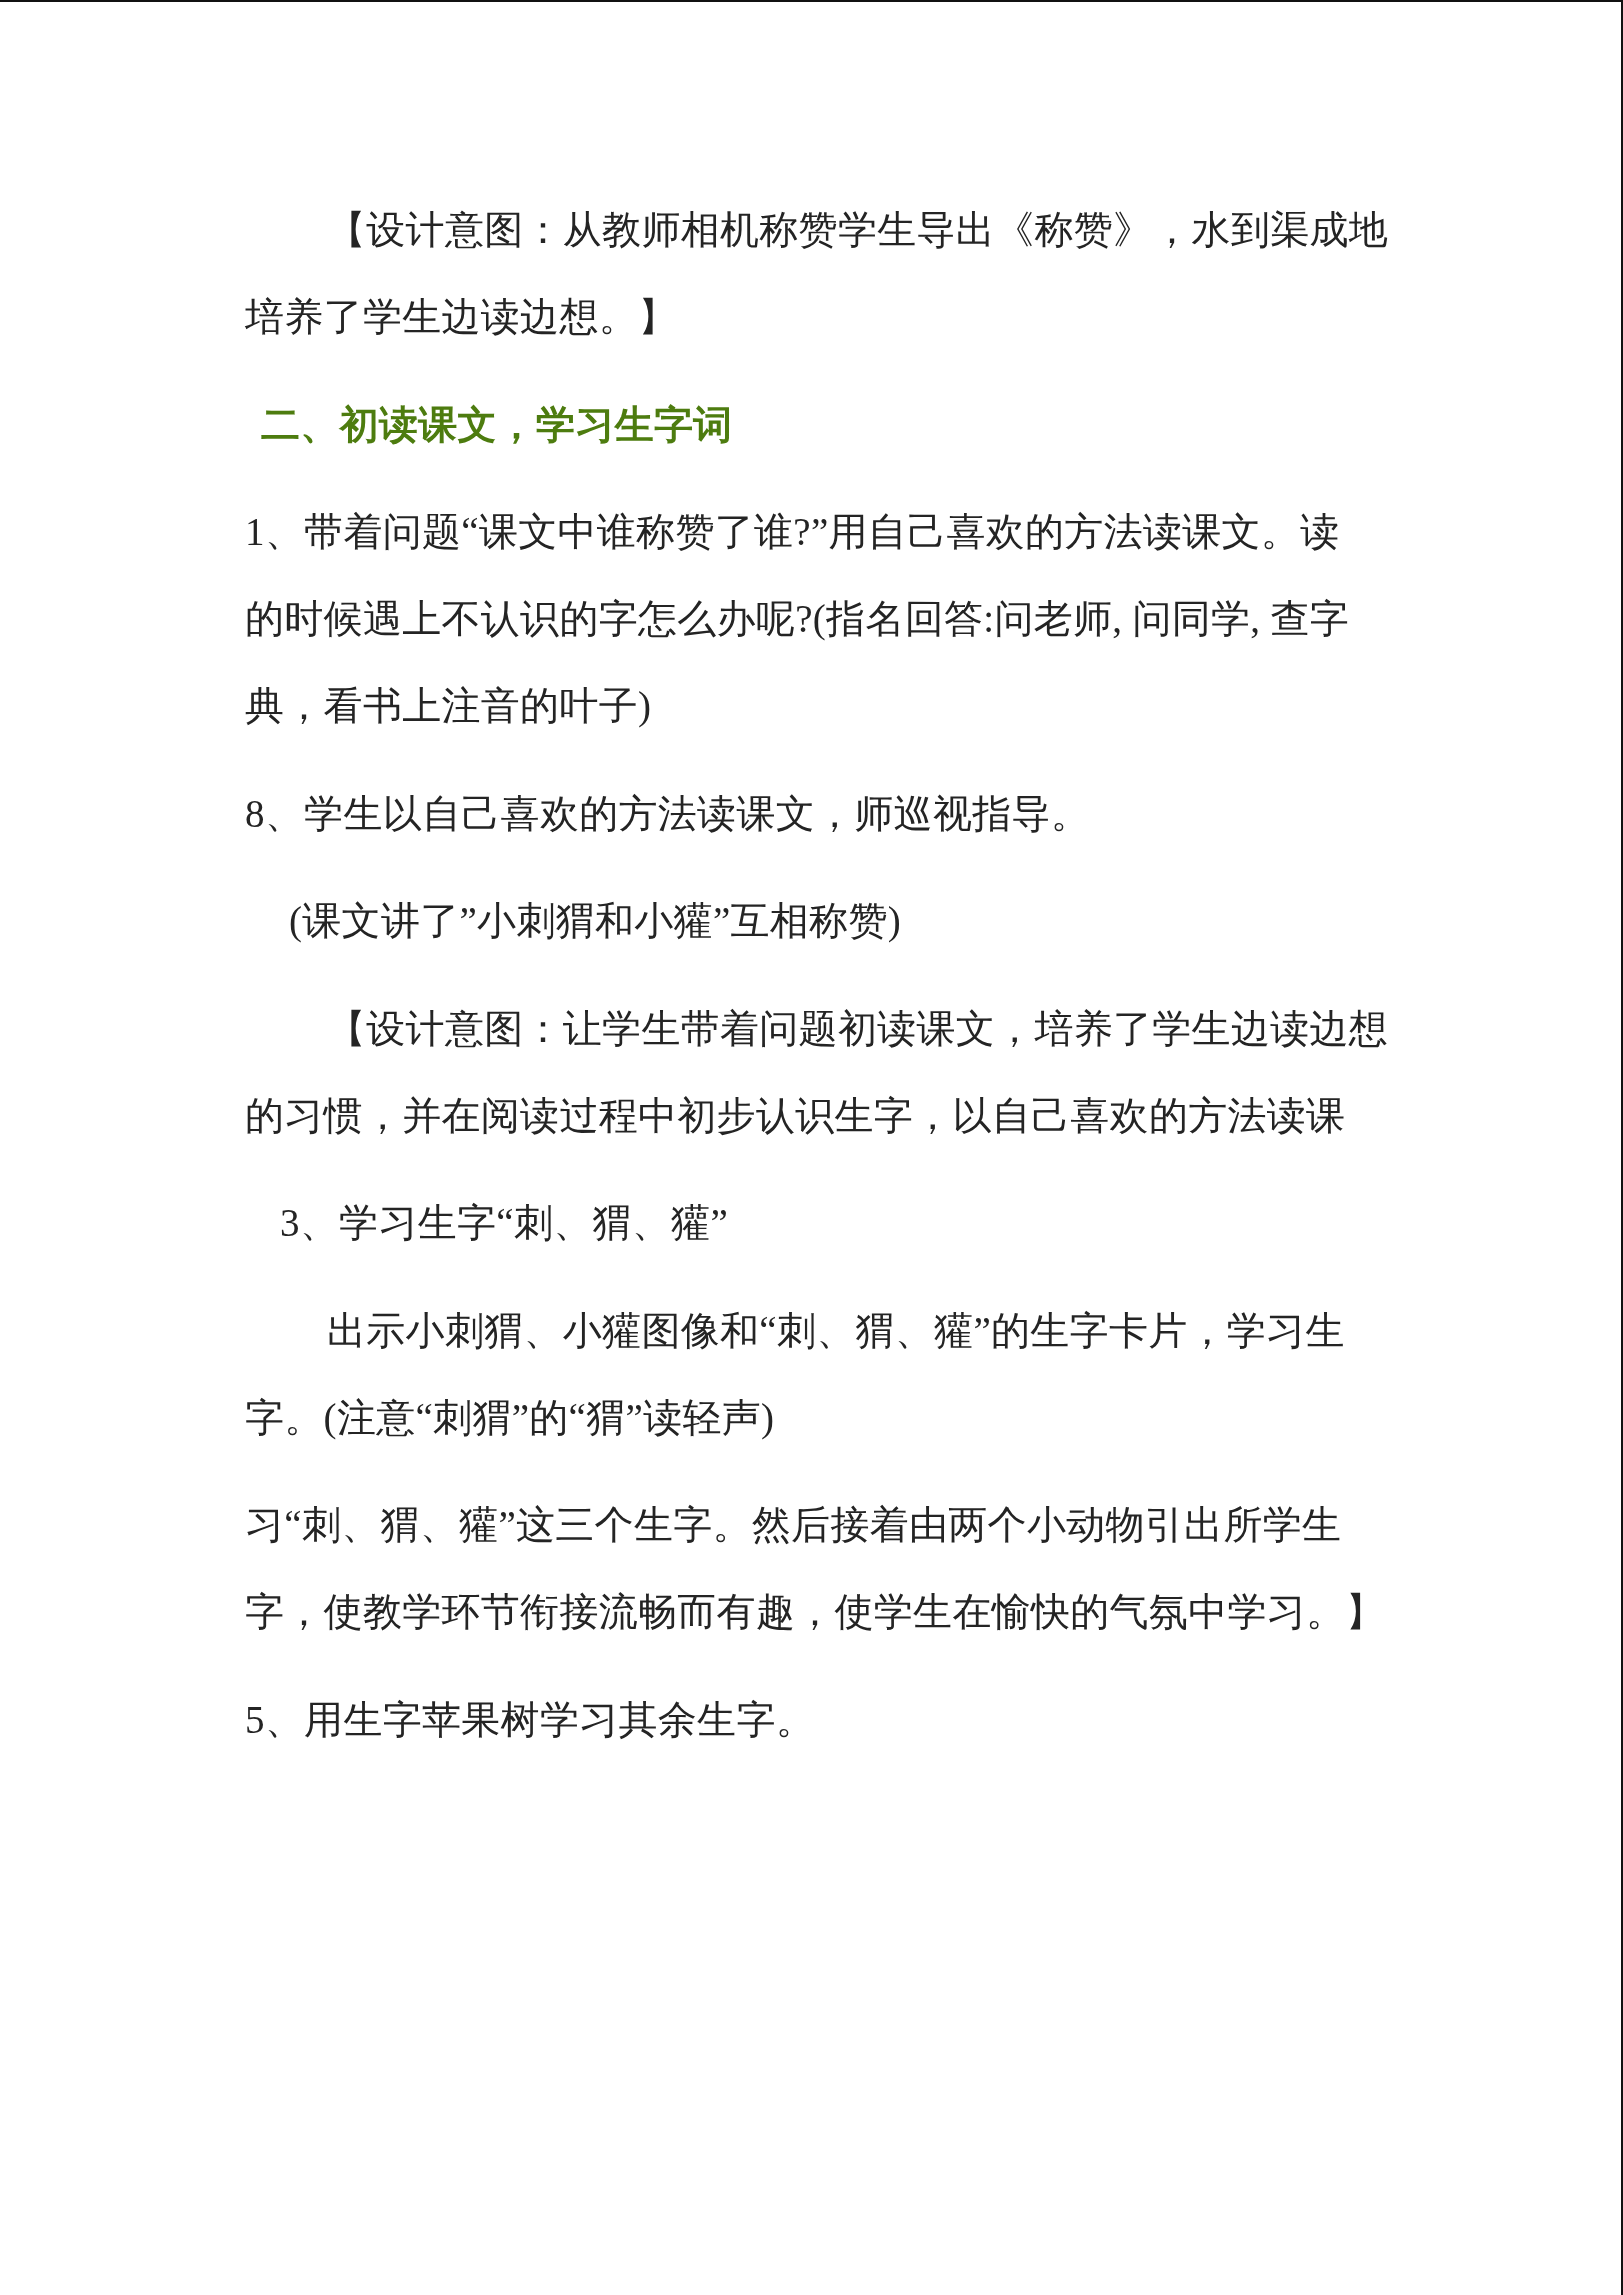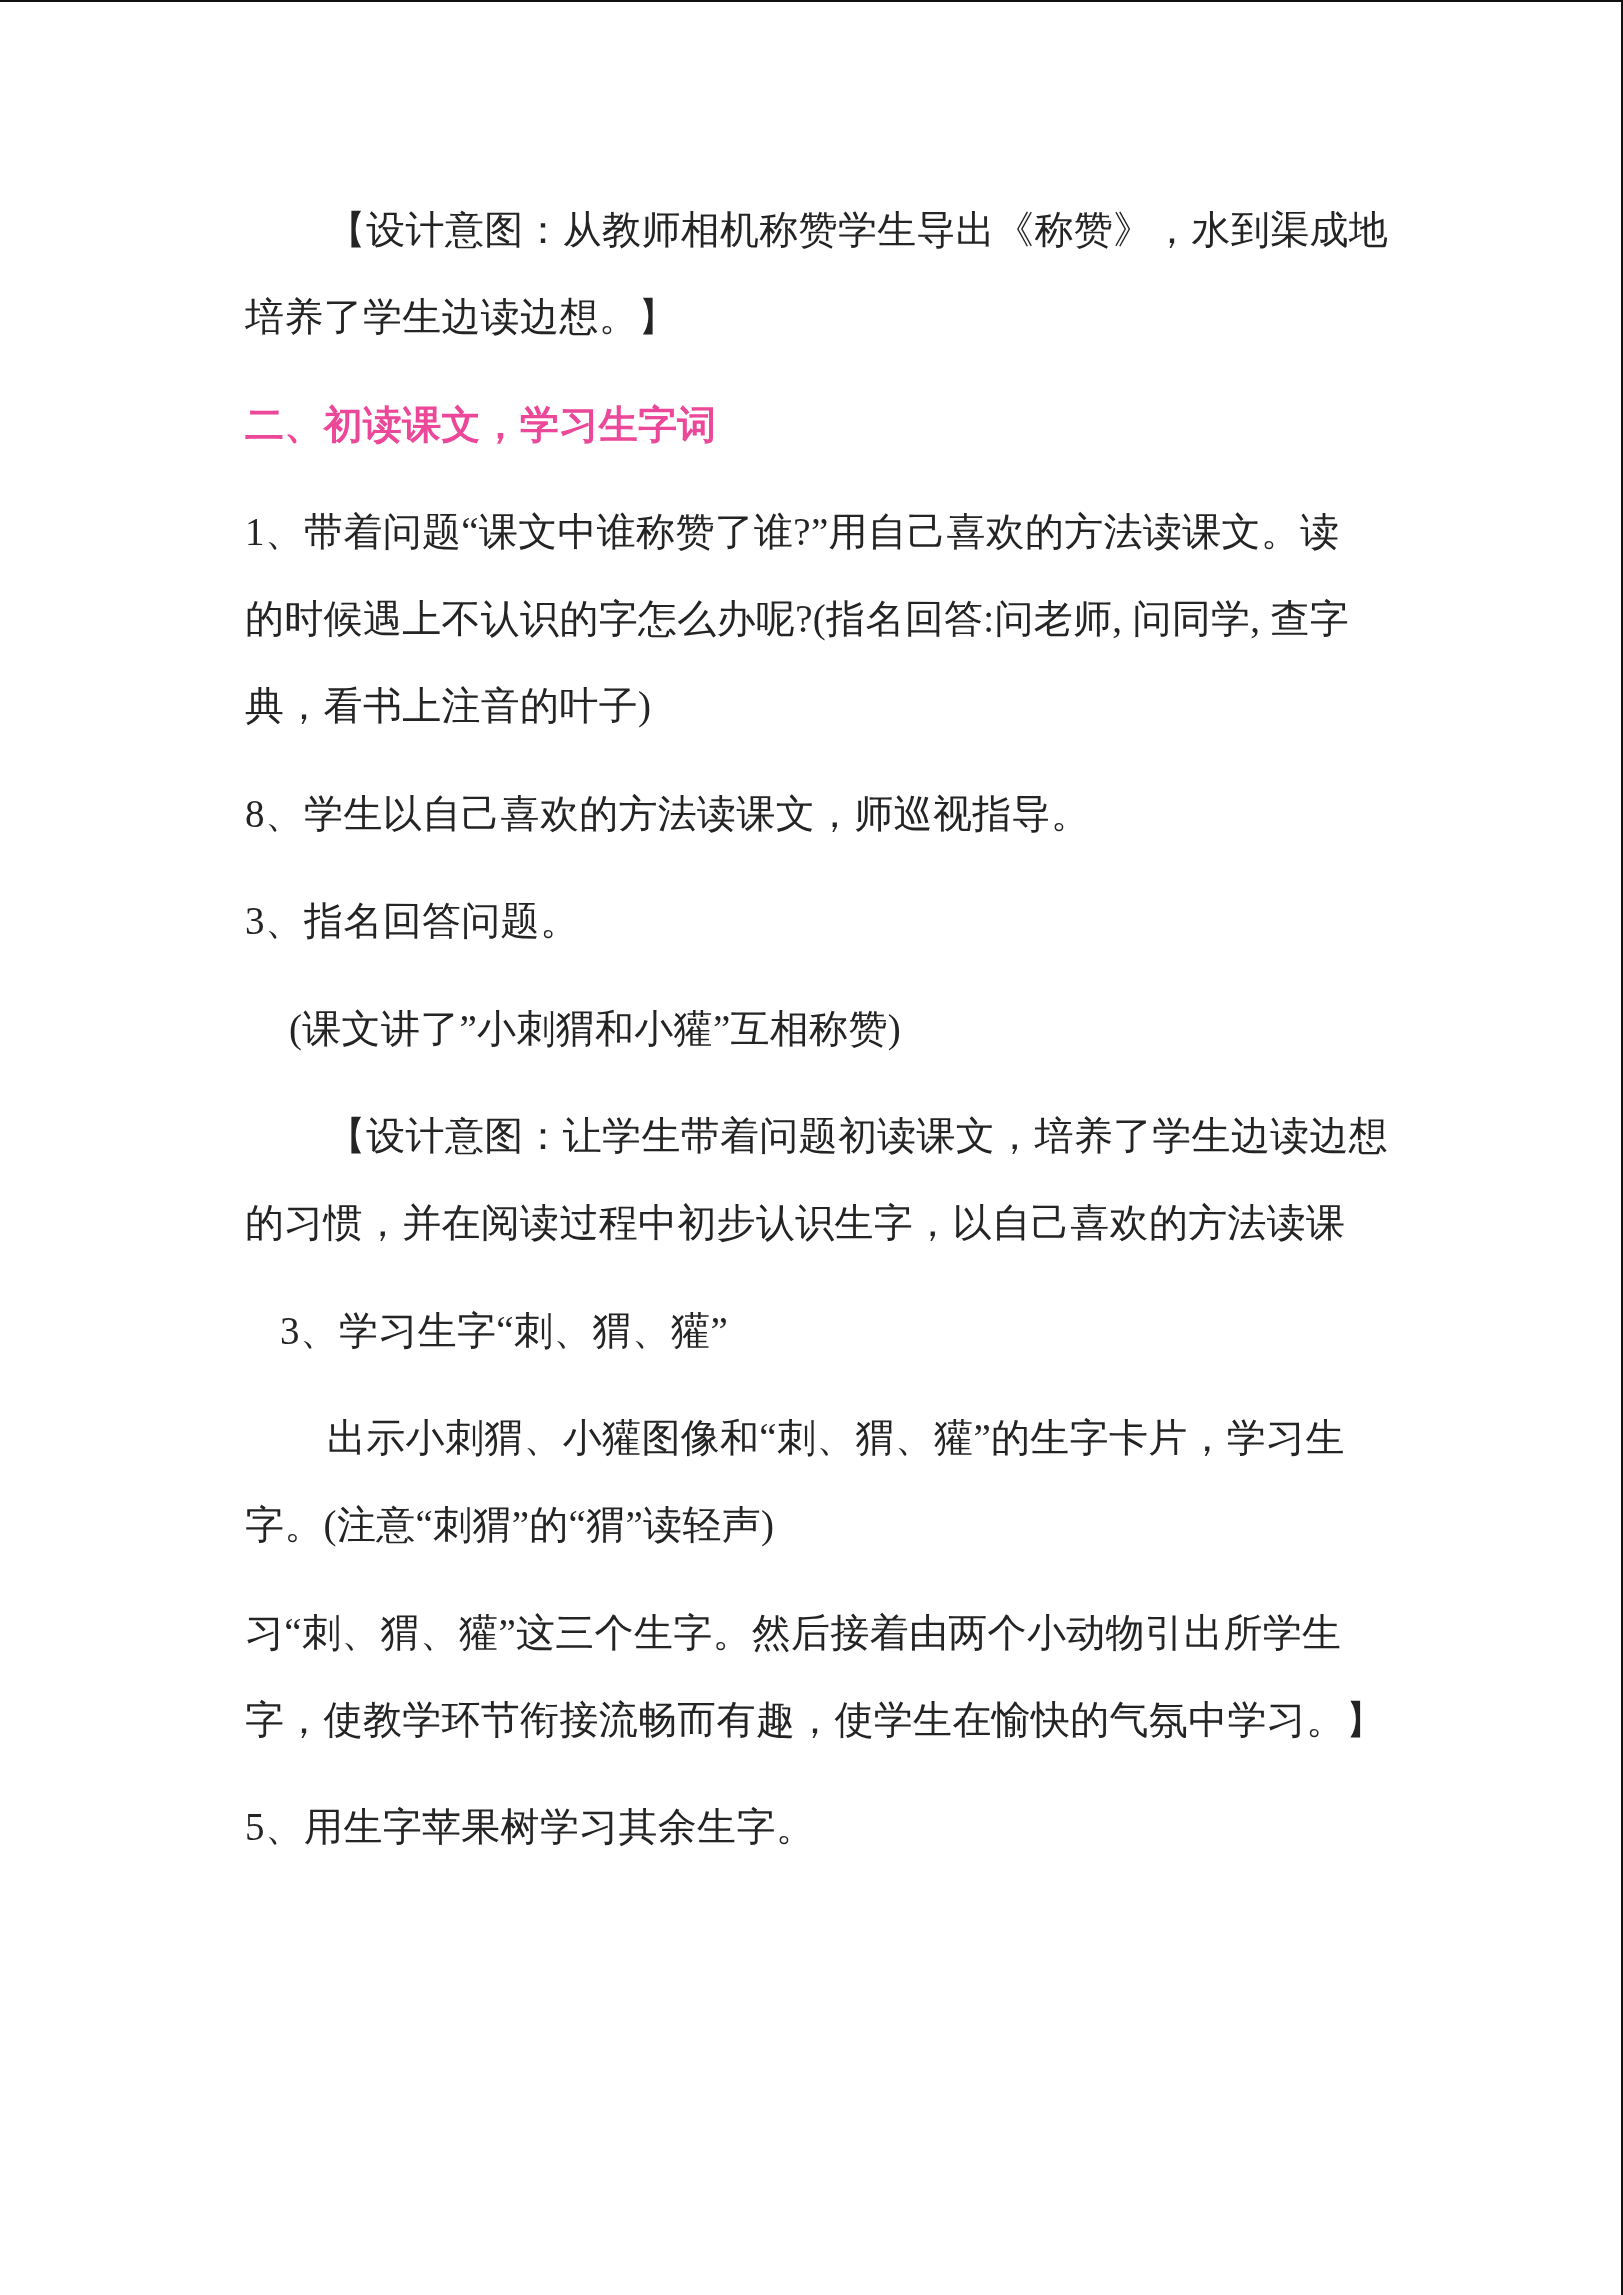--- a/index.html
+++ b/index.html
@@ -30,21 +30,22 @@
     margin-bottom: 20.5px;
   }
   .line {
     font-size: 39px;
     line-height: 87px;
     white-space: nowrap;
     letter-spacing: 0.3px;
   }
   .para.heading .line {
     font-weight: bold;
-    color: #ec4899;
+    color: #4d7c0f;
+    margin-left: 16px;
   }
   .ind2 { padding-left: 82px; }
   .ind1 { padding-left: 44px; }
   .inds { padding-left: 35px; }
 </style>
 </head>
 <body>
 
 <div class="page">
   <div class="content">
@@ -61,23 +62,20 @@
     <div class="para">
       <div class="line">1、带着问题“课文中谁称赞了谁?”用自己喜欢的方法读课文。读</div>
       <div class="line">的时候遇上不认识的字怎么办呢?(指名回答:问老师, 问同学, 查字</div>
       <div class="line">典，看书上注音的叶子)</div>
     </div>
 
     <div class="para">
       <div class="line">8、学生以自己喜欢的方法读课文，师巡视指导。</div>
     </div>
 
-    <div class="para">
-      <div class="line">3、指名回答问题。</div>
-    </div>
 
     <div class="para">
       <div class="line ind1">(课文讲了”小刺猬和小獾”互相称赞)</div>
     </div>
 
     <div class="para">
       <div class="line ind2">【设计意图：让学生带着问题初读课文，培养了学生边读边想</div>
       <div class="line">的习惯，并在阅读过程中初步认识生字，以自己喜欢的方法读课</div>
     </div>
 

